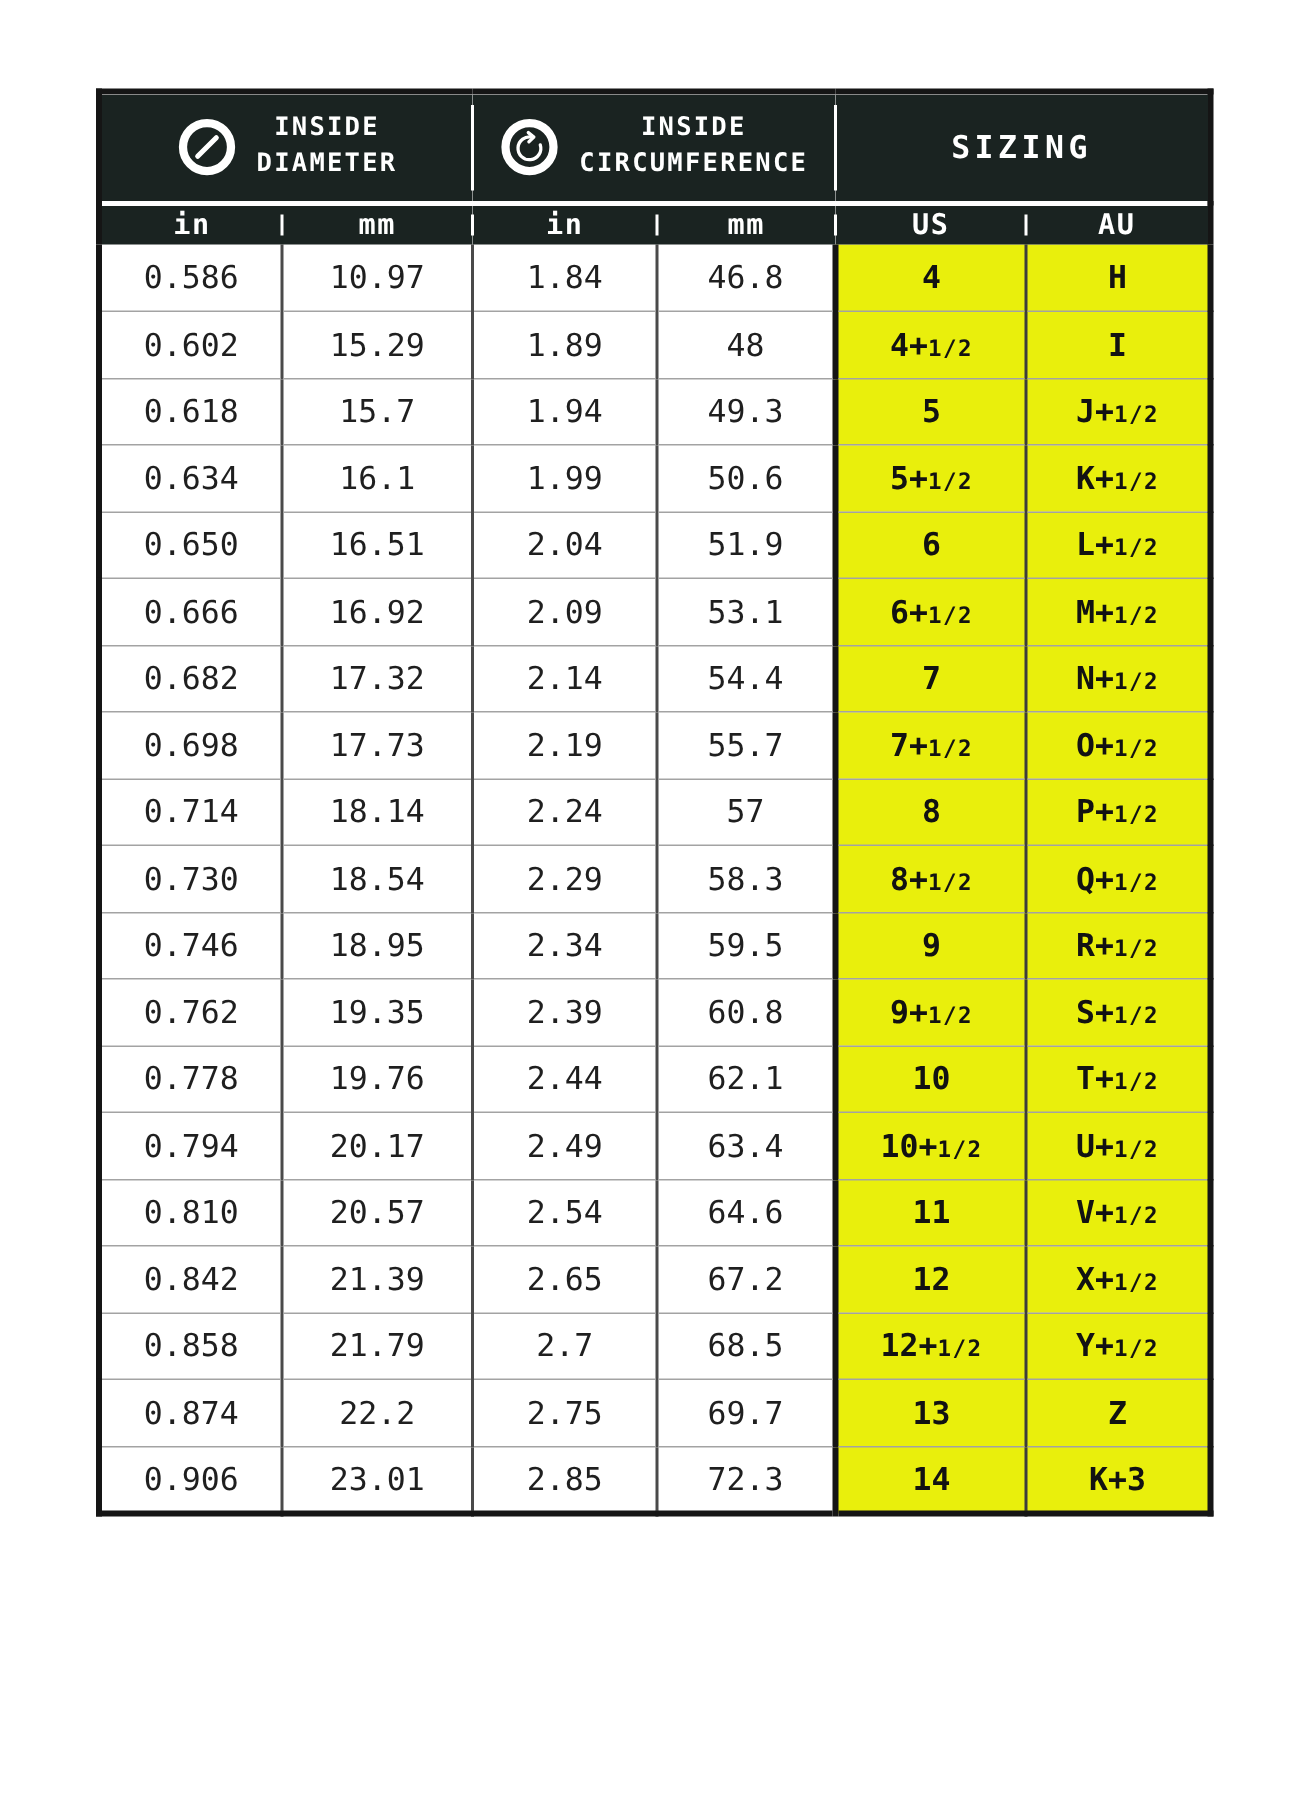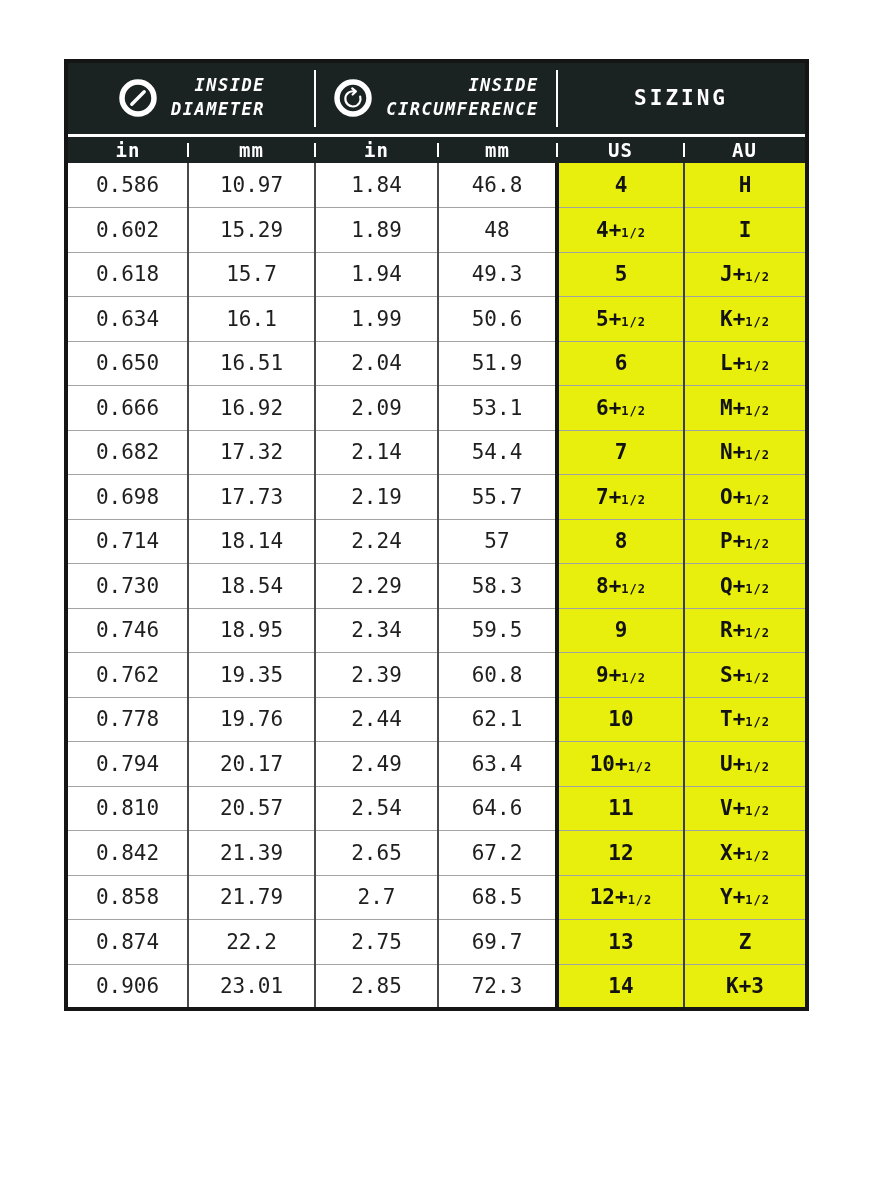--- a/index.html
+++ b/index.html
@@ -50,25 +50,24 @@
     left:-1px;top:7px;bottom:7px;
     width:2px;background:#ffffff;
   }
   .group-content{
     display:flex;
     align-items:center;
     justify-content:center;
     gap:13px;
   }
   .group-label{
-    text-align:right;
+    text-align:center;
     font-size:17px;
     line-height:1.4;
     letter-spacing:1.5px;
-    font-style:italic;
   }
   .sizing-label{
     font-size:21px;
     letter-spacing:3px;
   }
   .hdr-icon{display:block;flex:0 0 auto;}
 
   tr.sub-row th{
     height:28px;
     font-size:19px;
@@ -96,21 +95,21 @@
   tbody td.col-us{
     border-left:4px solid var(--border-heavy);
   }
   tbody td.col-us, tbody td.col-au{
     background:var(--highlight);
     font-weight:700;
     color:#121212;
   }
   tbody td.col-au{border-left:2px solid #3c3c3c;}
   .frac{
-    font-size:12px;
+    font-size:15px;
     letter-spacing:1px;
   }
 </style>
 </head>
 <body>
 
 <div class="sheet">
   <table class="size-table">
     <colgroup>
       <col class="c1">

